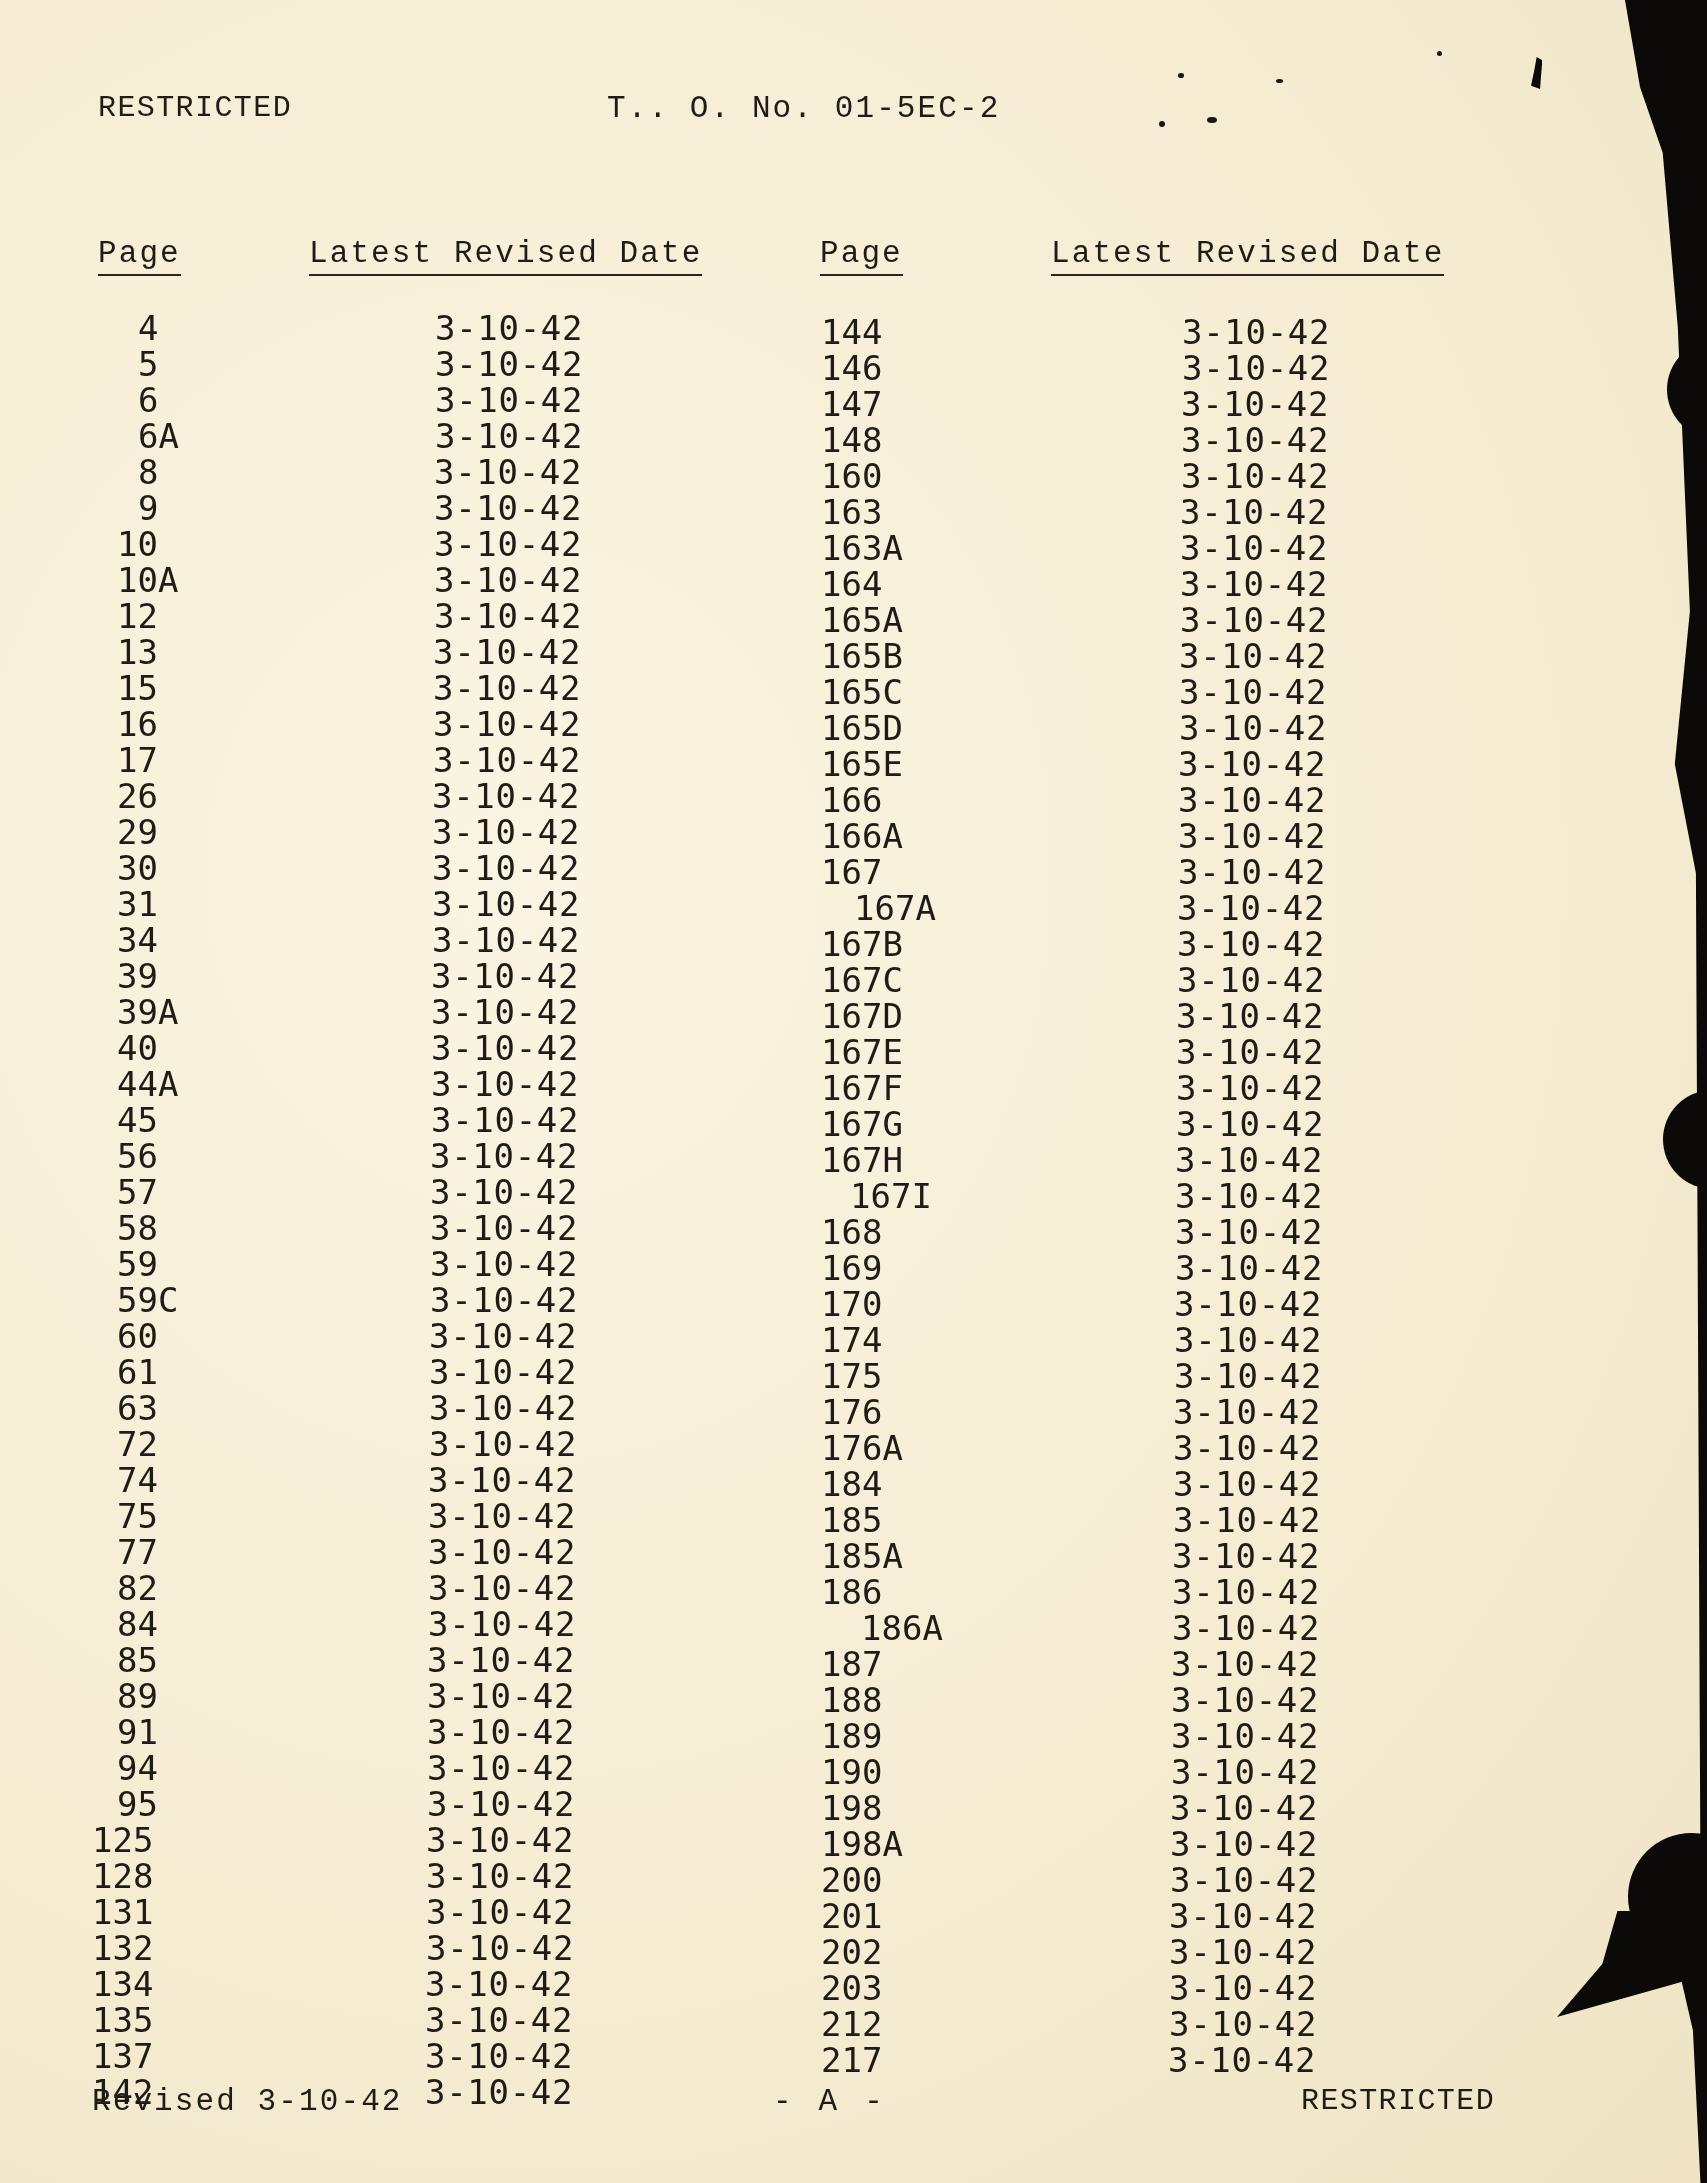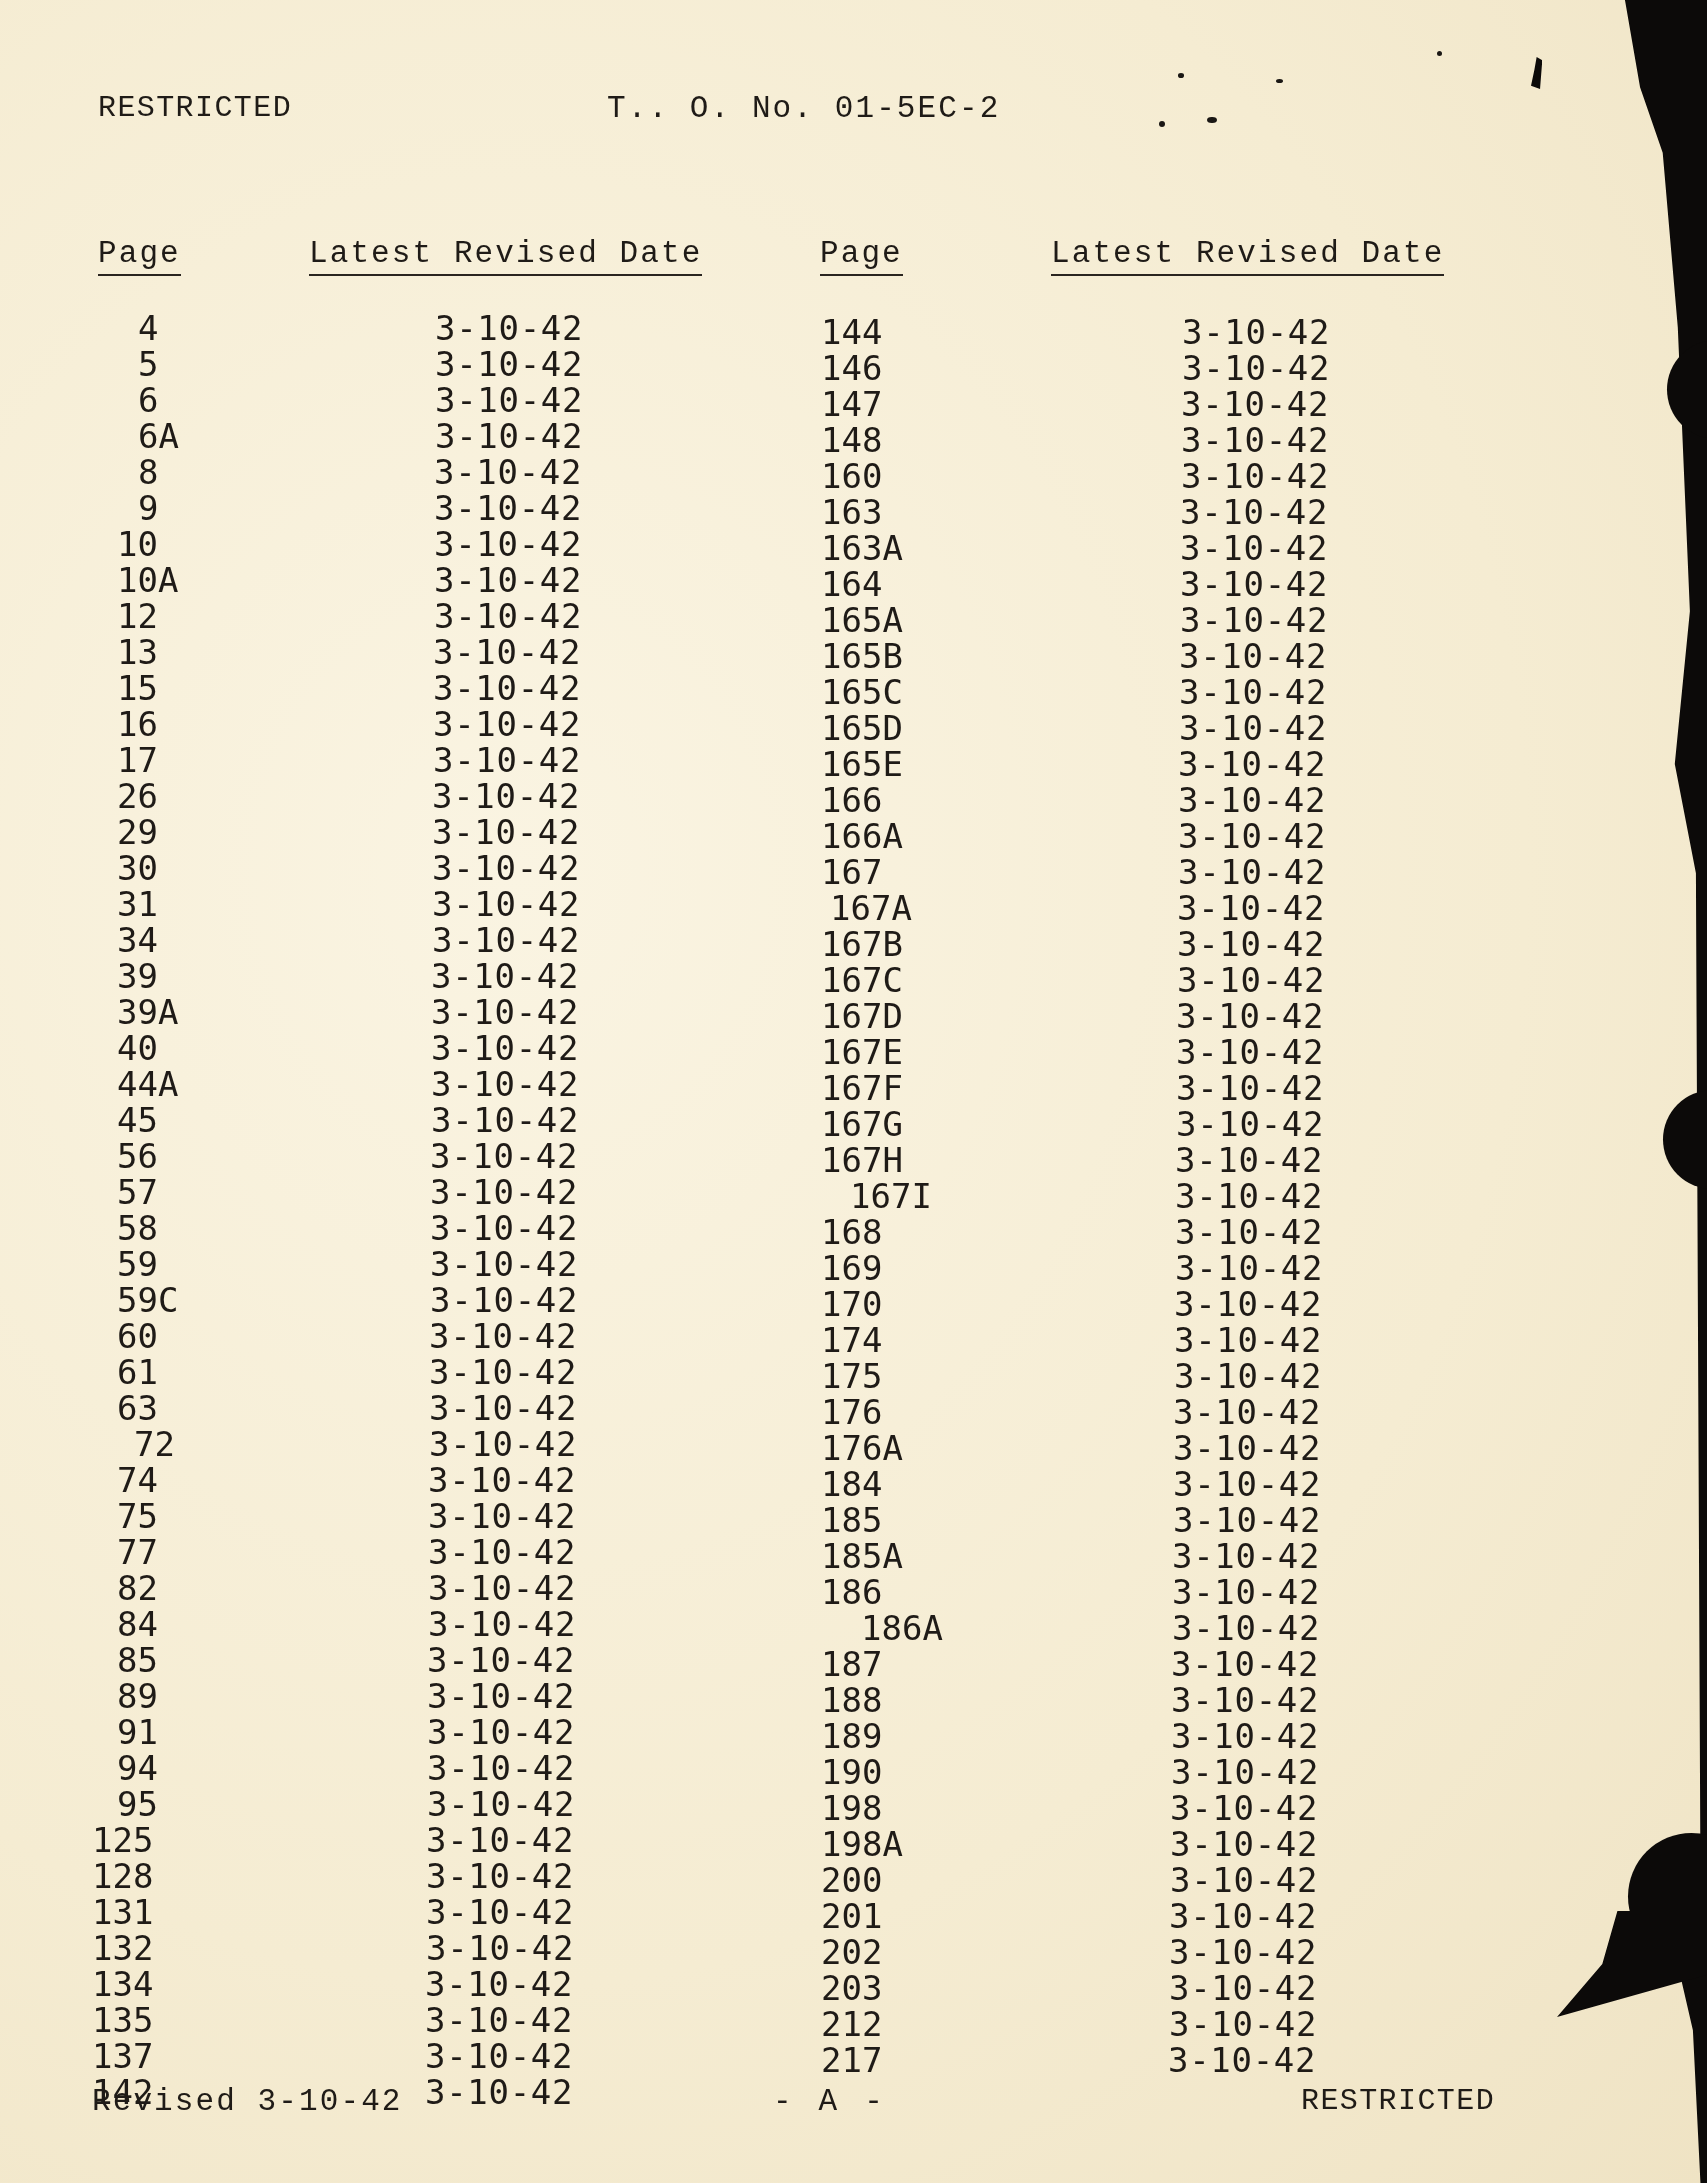--- a/index.html
+++ b/index.html
@@ -176,21 +176,21 @@
       </div>
       <div class="row">
         <span class="pg" style="left: 117px;">61</span>
         <span class="dt" style="left: 429px;">3-10-42</span>
       </div>
       <div class="row">
         <span class="pg" style="left: 117px;">63</span>
         <span class="dt" style="left: 429px;">3-10-42</span>
       </div>
       <div class="row">
-        <span class="pg" style="left: 134px;">72</span>
+        <span class="pg" style="left: 117px;">72</span>
         <span class="dt" style="left: 429px;">3-10-42</span>
       </div>
       <div class="row">
         <span class="pg" style="left: 117px;">74</span>
         <span class="dt" style="left: 428px;">3-10-42</span>
       </div>
       <div class="row">
         <span class="pg" style="left: 117px;">75</span>
         <span class="dt" style="left: 428px;">3-10-42</span>
       </div>
@@ -318,21 +318,21 @@
       </div>
       <div class="row">
         <span class="pg" style="left: 821px;">166A</span>
         <span class="dt" style="left: 1178px;">3-10-42</span>
       </div>
       <div class="row">
         <span class="pg" style="left: 821px;">167</span>
         <span class="dt" style="left: 1178px;">3-10-42</span>
       </div>
       <div class="row">
-        <span class="pg" style="left: 830px; text-align: right;">167A</span>
+        <span class="pg" style="left: 854px; text-align: right;">167A</span>
         <span class="dt" style="left: 1177px;">3-10-42</span>
       </div>
       <div class="row">
         <span class="pg" style="left: 821px;">167B</span>
         <span class="dt" style="left: 1177px;">3-10-42</span>
       </div>
       <div class="row">
         <span class="pg" style="left: 821px;">167C</span>
         <span class="dt" style="left: 1177px;">3-10-42</span>
       </div>

